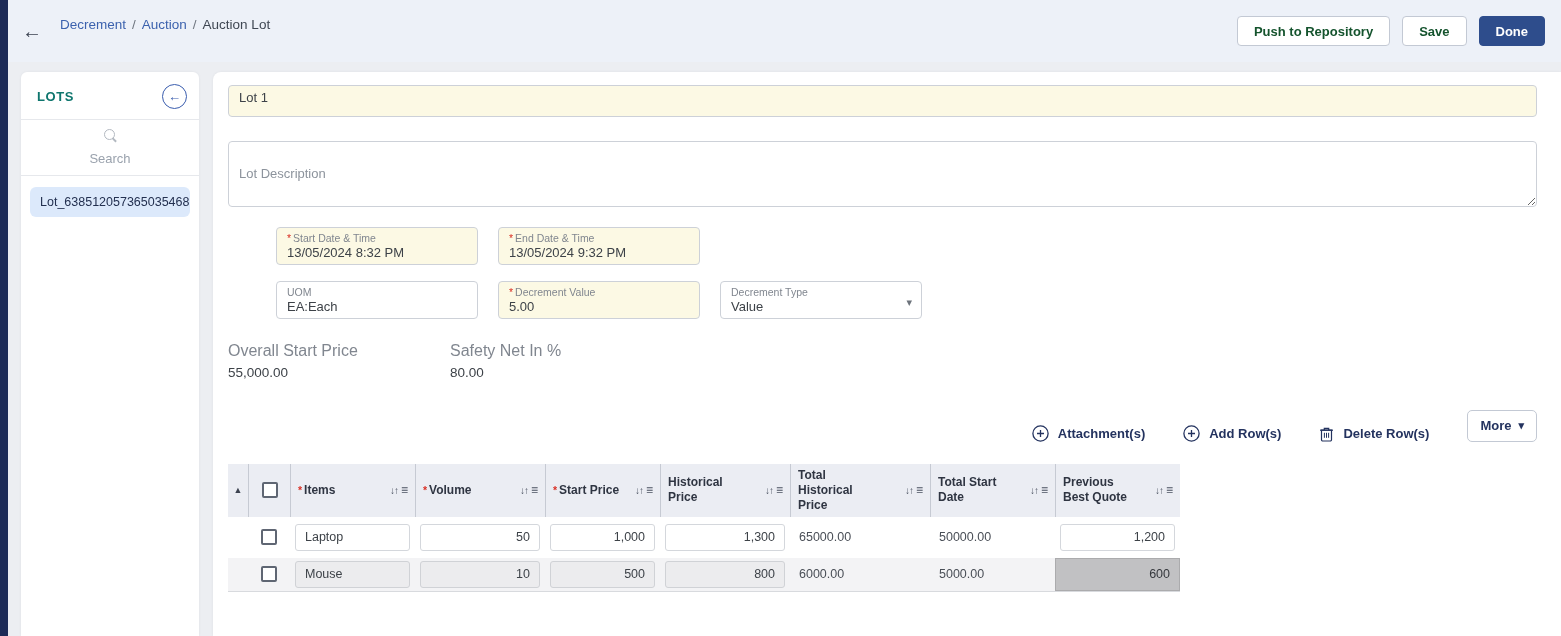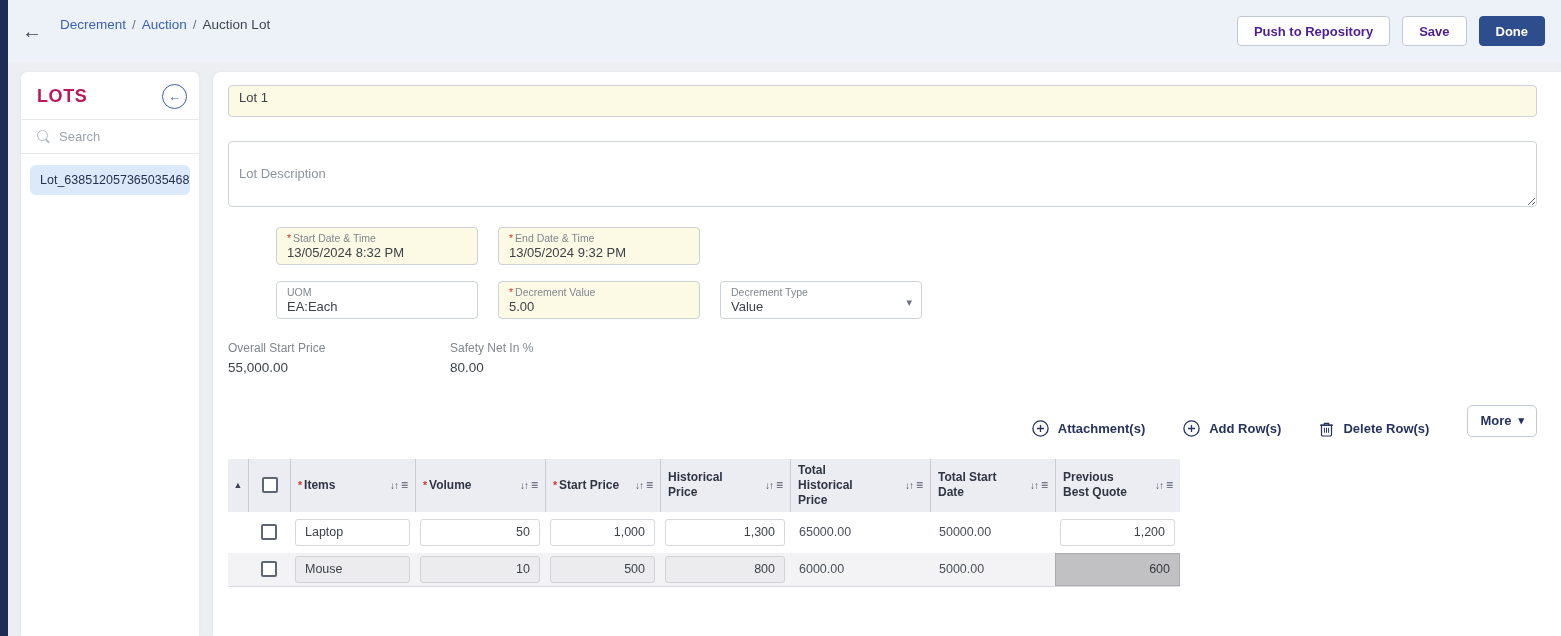--- a/index.html
+++ b/index.html
@@ -10,29 +10,29 @@
 
   
   .topbar { position:absolute; left:8px; top:0; right:0; height:62px; background:#edf1f8; display:flex; align-items:center; padding:0 16px 0 14px; }
   .back-btn { font-size:20px; color:#3a4150; cursor:pointer; margin-right:18px; line-height:1; }
   .crumbs { font-size:13.5px; display:flex; align-items:center; gap:6px; margin-top:-14px; }
   .crumb-link { color:#3c62ae; cursor:pointer; }
   .crumb-sep { color:#6f7680; }
   .crumb-current { color:#3f4753; }
   .topbar-actions { margin-left:auto; display:flex; gap:12px; align-items:center; }
   .btn { height:30px; padding:0 16px; border-radius:4px; font-size:13px; font-weight:bold; display:flex; align-items:center; justify-content:center; cursor:pointer; }
-  .btn-outline { background:#fff; border:1px solid #c3c9d4; color:#4c1d95; }
+  .btn-outline { background:#fff; border:1px solid #c3c9d4; color:#14532d; }
   .btn-primary { background:#2e4d8c; border:1px solid #2e4d8c; color:#fff; }
 
   
   .sidebar { position:absolute; left:21px; top:72px; width:178px; bottom:0; background:#fff; border-radius:6px 6px 0 0; box-shadow:0 0 3px rgba(0,0,0,.06); }
   .sb-head { display:flex; align-items:center; justify-content:space-between; padding:12px 12px 10px 16px; border-bottom:1px solid #e6e8ec; }
-  .sb-title { font-size:18px; font-weight:bold; color:#be185d; letter-spacing:.6px; }
+  .sb-title { font-size:13px; font-weight:bold; color:#0f766e; letter-spacing:.6px; }
   .collapse-btn { width:25px; height:25px; border:1.5px solid #3a5dae; border-radius:50%; color:#3a5dae; font-size:13px; display:flex; align-items:center; justify-content:center; cursor:pointer; }
-  .sb-search { display:flex; align-items:center; gap:9px; padding:9px 16px; border-bottom:1px solid #e6e8ec; }
+  .sb-search { display:flex; align-items:center; gap:9px; padding:9px 16px; border-bottom:1px solid #e6e8ec;flex-direction:column; }
   .search-glyph { width:13px; height:13px; position:relative; flex:0 0 auto; }
   .search-glyph::before { content:""; position:absolute; width:9px; height:9px; border:1.5px solid #b3b9c1; border-radius:50%; left:0; top:0; }
   .search-glyph::after { content:""; position:absolute; width:5px; height:1.5px; background:#b3b9c1; transform:rotate(45deg); left:8px; top:10px; }
   .sb-search-input { font-size:13px; color:#9aa2ad; }
   .lot-item { margin:11px 9px; padding:8px 10px; background:#dce9fb; border-radius:6px; font-size:12.5px; color:#233050; cursor:pointer; }
 
   
   .main { position:absolute; left:213px; top:72px; right:0; bottom:0; background:#fff; border-radius:8px 0 0 0; padding:13px 24px 0 15px; box-shadow:0 0 3px rgba(0,0,0,.06); overflow:hidden; }
 
   .field { border:1px solid #cdd1d8; border-radius:4px; padding:4px 10px 5px; background:#fff; }
@@ -48,21 +48,21 @@
 
   .frow { display:flex; gap:20px;padding-left:48px; }
   .frow.dates { margin-top:20px; }
   .frow.uoms { margin-top:16px; }
   .f202 { width:202px; height:38px; }
   .select-field { position:relative; }
   .caret { position:absolute; right:9px; top:14px; font-size:11px; color:#6d737c; }
 
   .ro-row { display:flex; margin-top:22px; }
   .ro { width:222px; }
-  .ro .flabel { font-size:12px; }
+  .ro .flabel { font-size:16px; }
   .ro .fvalue { font-size:13.5px; margin-top:3px; }
 
   
   .grid-toolbar { display:flex; justify-content:flex-end; align-items:flex-end; gap:38px; margin-top:28px; }
   .tool-link { display:flex; align-items:center; gap:9px; font-size:13px; font-weight:bold; color:#24335f; cursor:pointer; }
   .icon-svg { display:block; }
   .more-btn { height:32px; padding:0 12px; border:1px solid #c3c9d4; border-radius:5px; background:#fff; display:flex; align-items:center; gap:7px; font-size:13px; font-weight:bold; color:#24335f; cursor:pointer; }
   .more-caret { font-size:11px; color:#24335f; }
 
   

